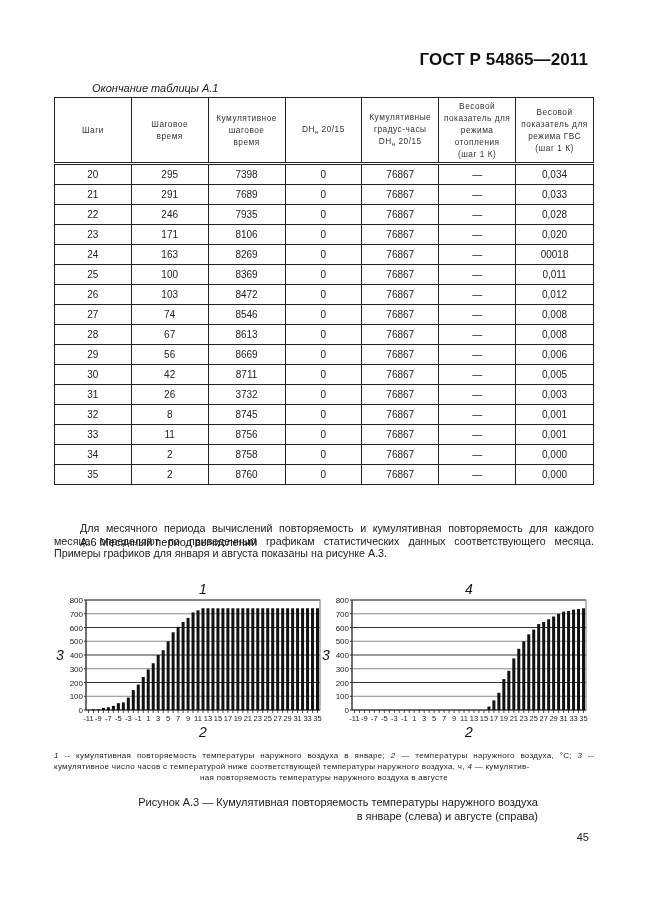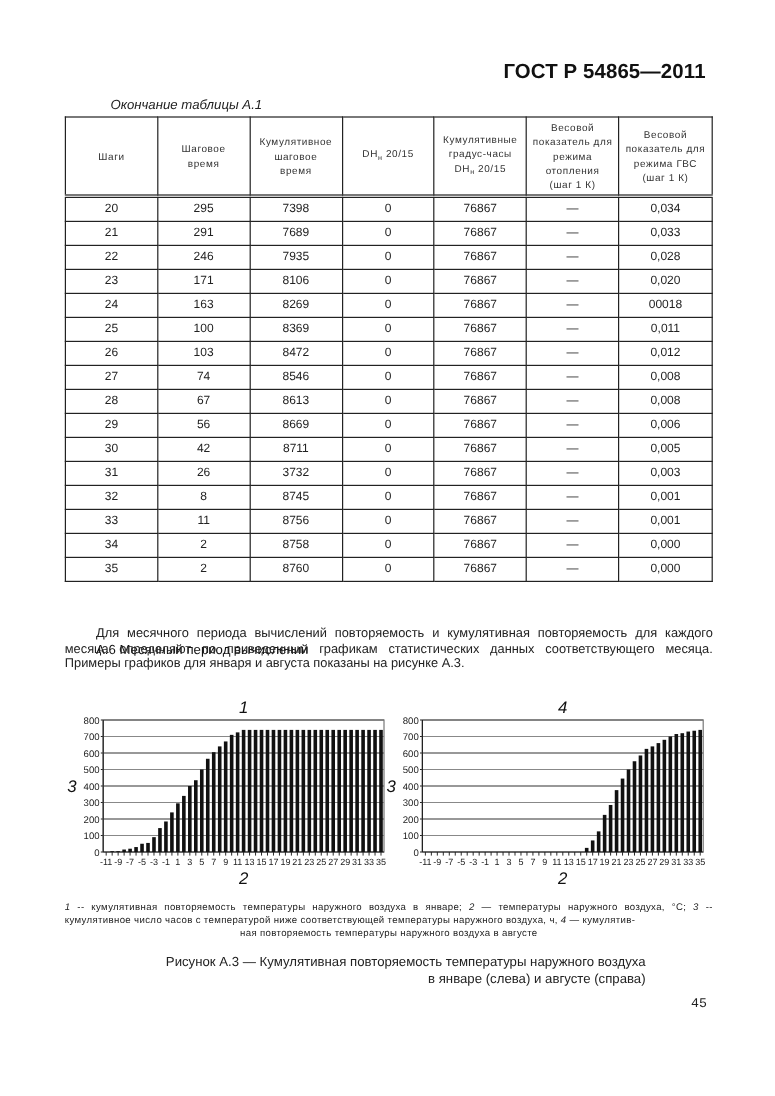--- a/index.html
+++ b/index.html
@@ -15,21 +15,21 @@
   .sub { font-size: 6px; vertical-align: -2px; }
   .sec-title { position: absolute; top: 536px; left: 80px; font-size: 11px; font-weight: normal; }
   .para { position: absolute; top: 522px; left: 54px; width: 540px; font-size: 10.7px; line-height: 12.5px; color: #222; text-align: justify; }
   .para .ind { display: inline-block; width: 26px; }
   .chart { position: absolute; }
   .chart svg { display: block; }
   .legend { position: absolute; top: 750px; left: 54px; width: 540px; font-size: 8px; line-height: 11px; color: #222; text-align: justify; letter-spacing: 0.3px; }
   .legend .c { text-align: center; display: block; }
   .legend i { font-style: italic; }
   .fig { position: absolute; top: 795px; left: 0; width: 538px; text-align: right; font-size: 11px; line-height: 14px; color: #222; }
-  .pnum { position: absolute; top: 831px; right: 57px; font-size: 11px; color: #222; font-family: Liberation Mono, monospace; }
+  .pnum { position: absolute; top: 831px; right: 57px; font-size: 11px; color: #222; }
 </style>
 </head>
 <body>
 
 <div>
   <div class="gost">ГОСТ Р 54865—2011</div>
   <div class="tcap">Окончание таблицы А.1</div>
 
   <table class="t">
     <colgroup>

